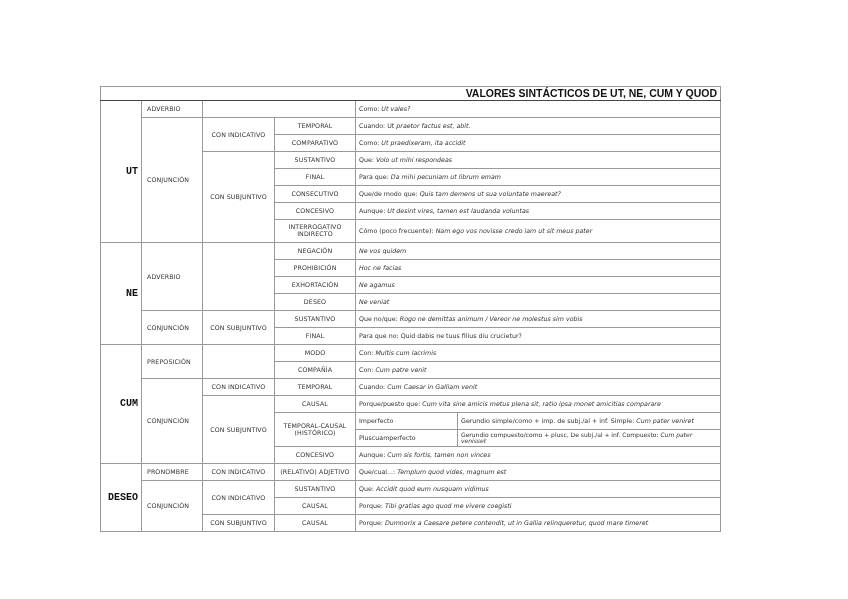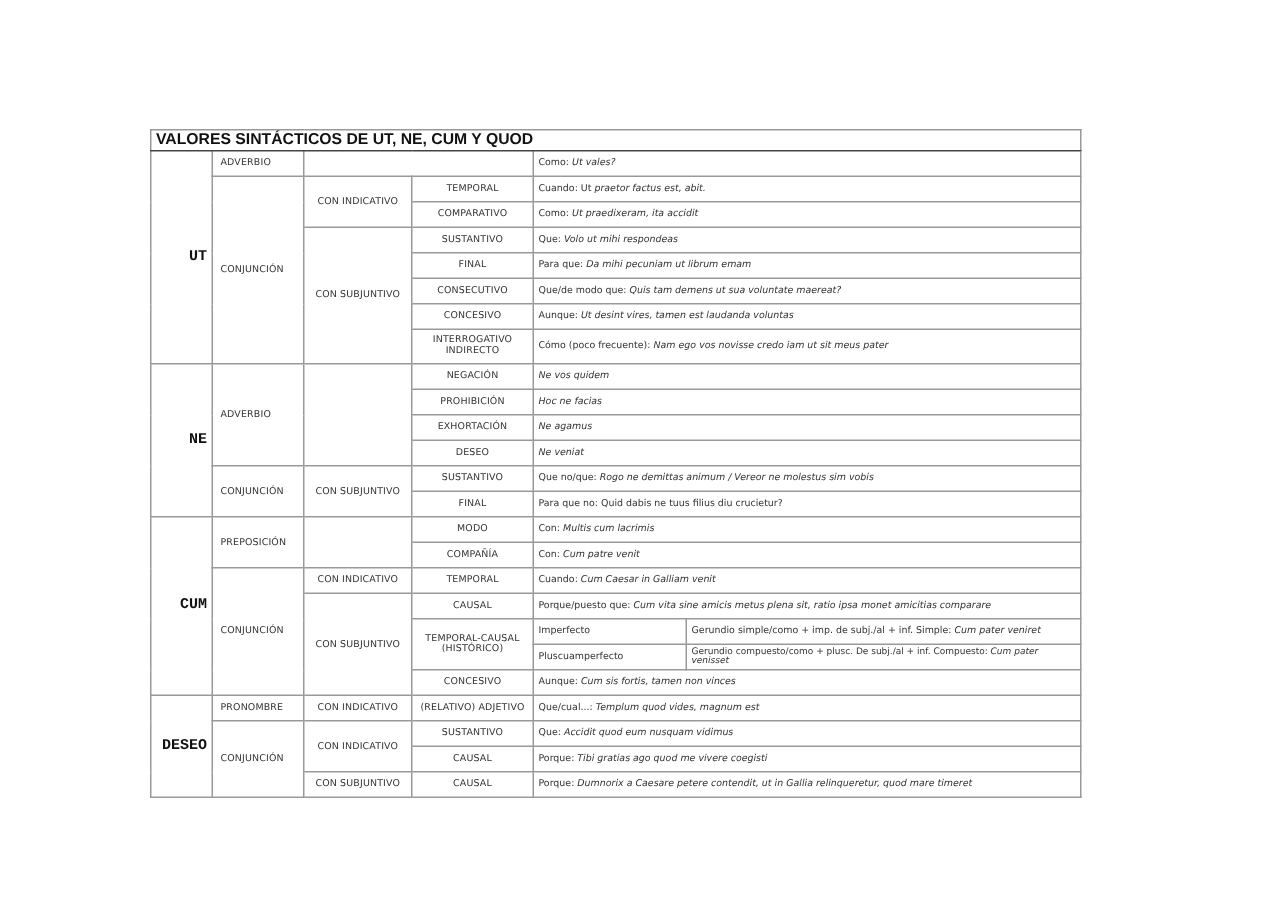--- a/index.html
+++ b/index.html
@@ -5,21 +5,21 @@
   html, body { margin:0; padding:0; background:#ffffff; }
   body { width:848px; height:599px; position:relative; overflow:hidden;
          font-family:"DejaVu Sans", sans-serif; color:#222; }
   table.grammar {
     position:absolute; left:100px; top:86px; width:620px;
     border-collapse:collapse; table-layout:fixed;
     border:1.5px solid #444;
     font-size:6.3px; line-height:1.15;
   }
   table.grammar td { border:1px solid #999; padding:0 3px; height:16px; vertical-align:middle; overflow:hidden; white-space:nowrap; }
-  table.grammar tr.title td { font-family:"Liberation Sans", sans-serif; font-weight:bold; font-size:10.5px; text-align:left; height:13px; border-bottom:1.5px solid #444; color:#111;margin-left:44px; }
+  table.grammar tr.title td { font-family:"Liberation Sans", sans-serif; font-weight:bold; font-size:10.5px; text-align:right; height:13px; border-bottom:1.5px solid #444; color:#111;margin-left:44px; }
   td.particle { font-weight:bold; font-size:10px; text-align:right; font-family:Liberation Mono, monospace; color:#111; }
   td.cat, td.mood, td.val { text-align:center; color:#333; letter-spacing:0.1px; }
   td.cat { text-align:left; padding-left:5px !important; }
   td.ex { color:#333; }
   td.ex i { font-style:italic; color:#333; }
   td.val.tall { white-space:normal; height:22px; line-height:1.05; }
   td.ex.wrap { white-space:normal; line-height:1.05; font-size:6px; height:16px; }
   tr.sep td { border-top:1.5px solid #444; }
 </style>
 </head>

